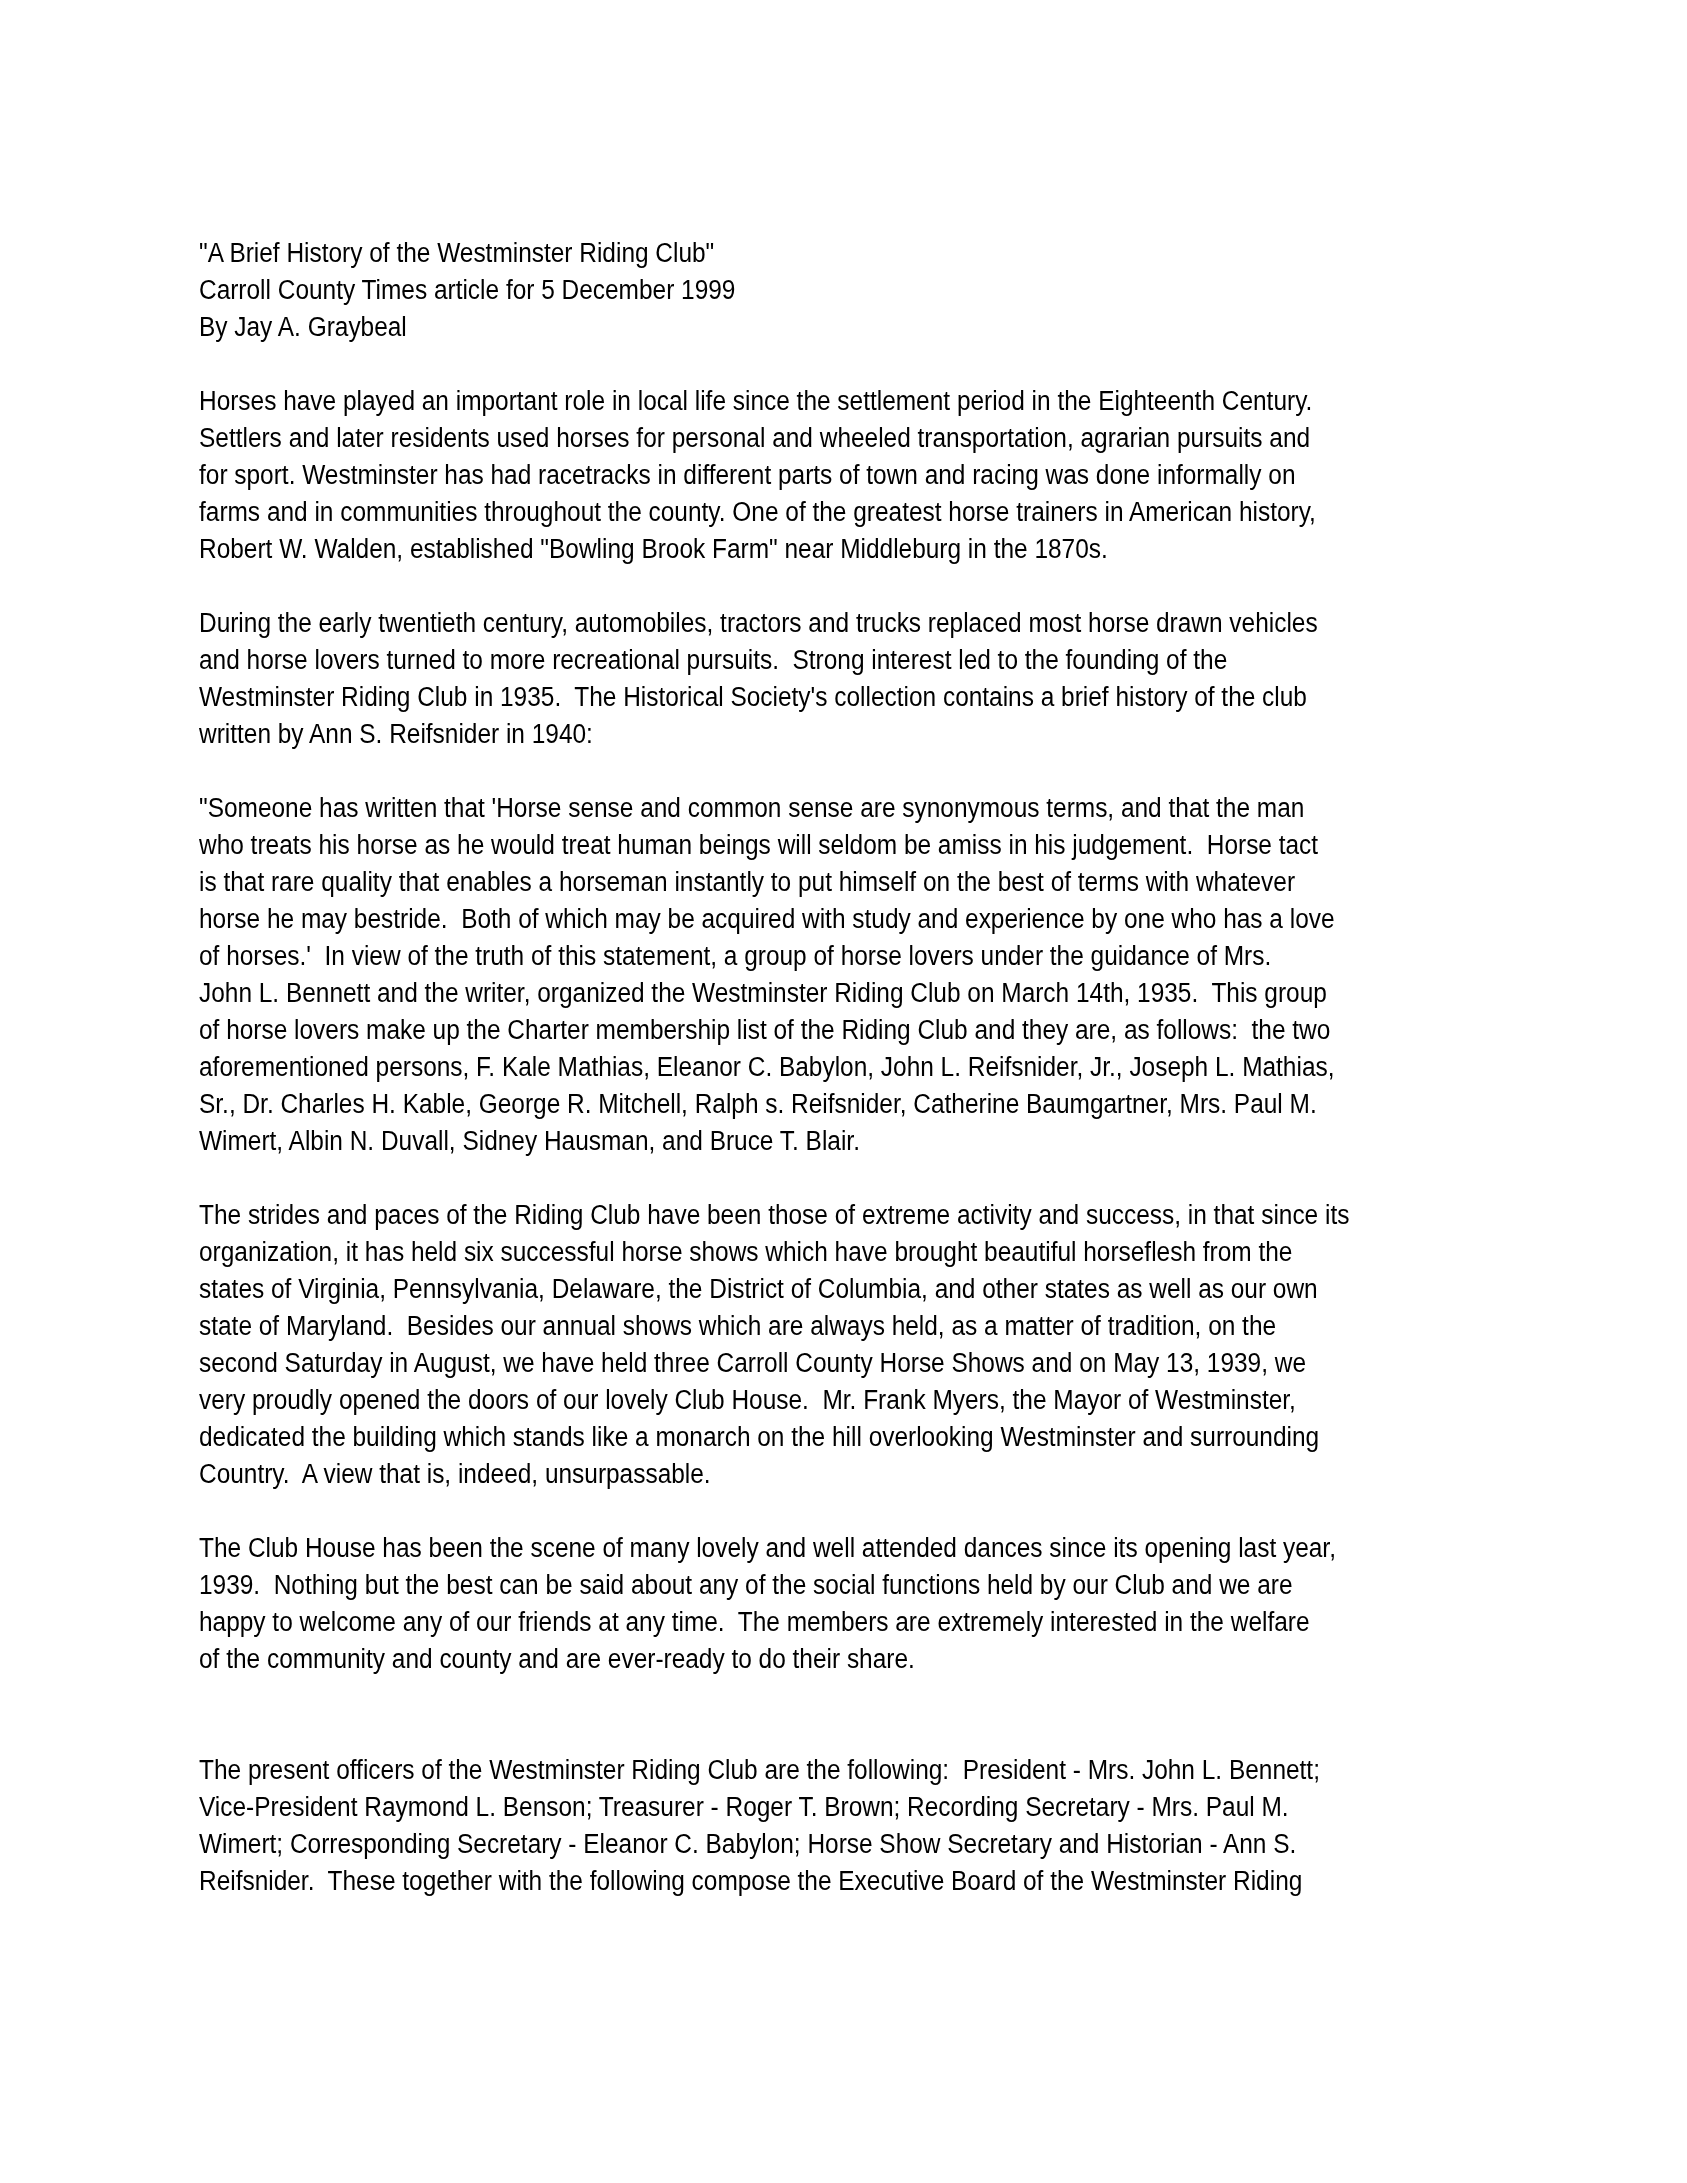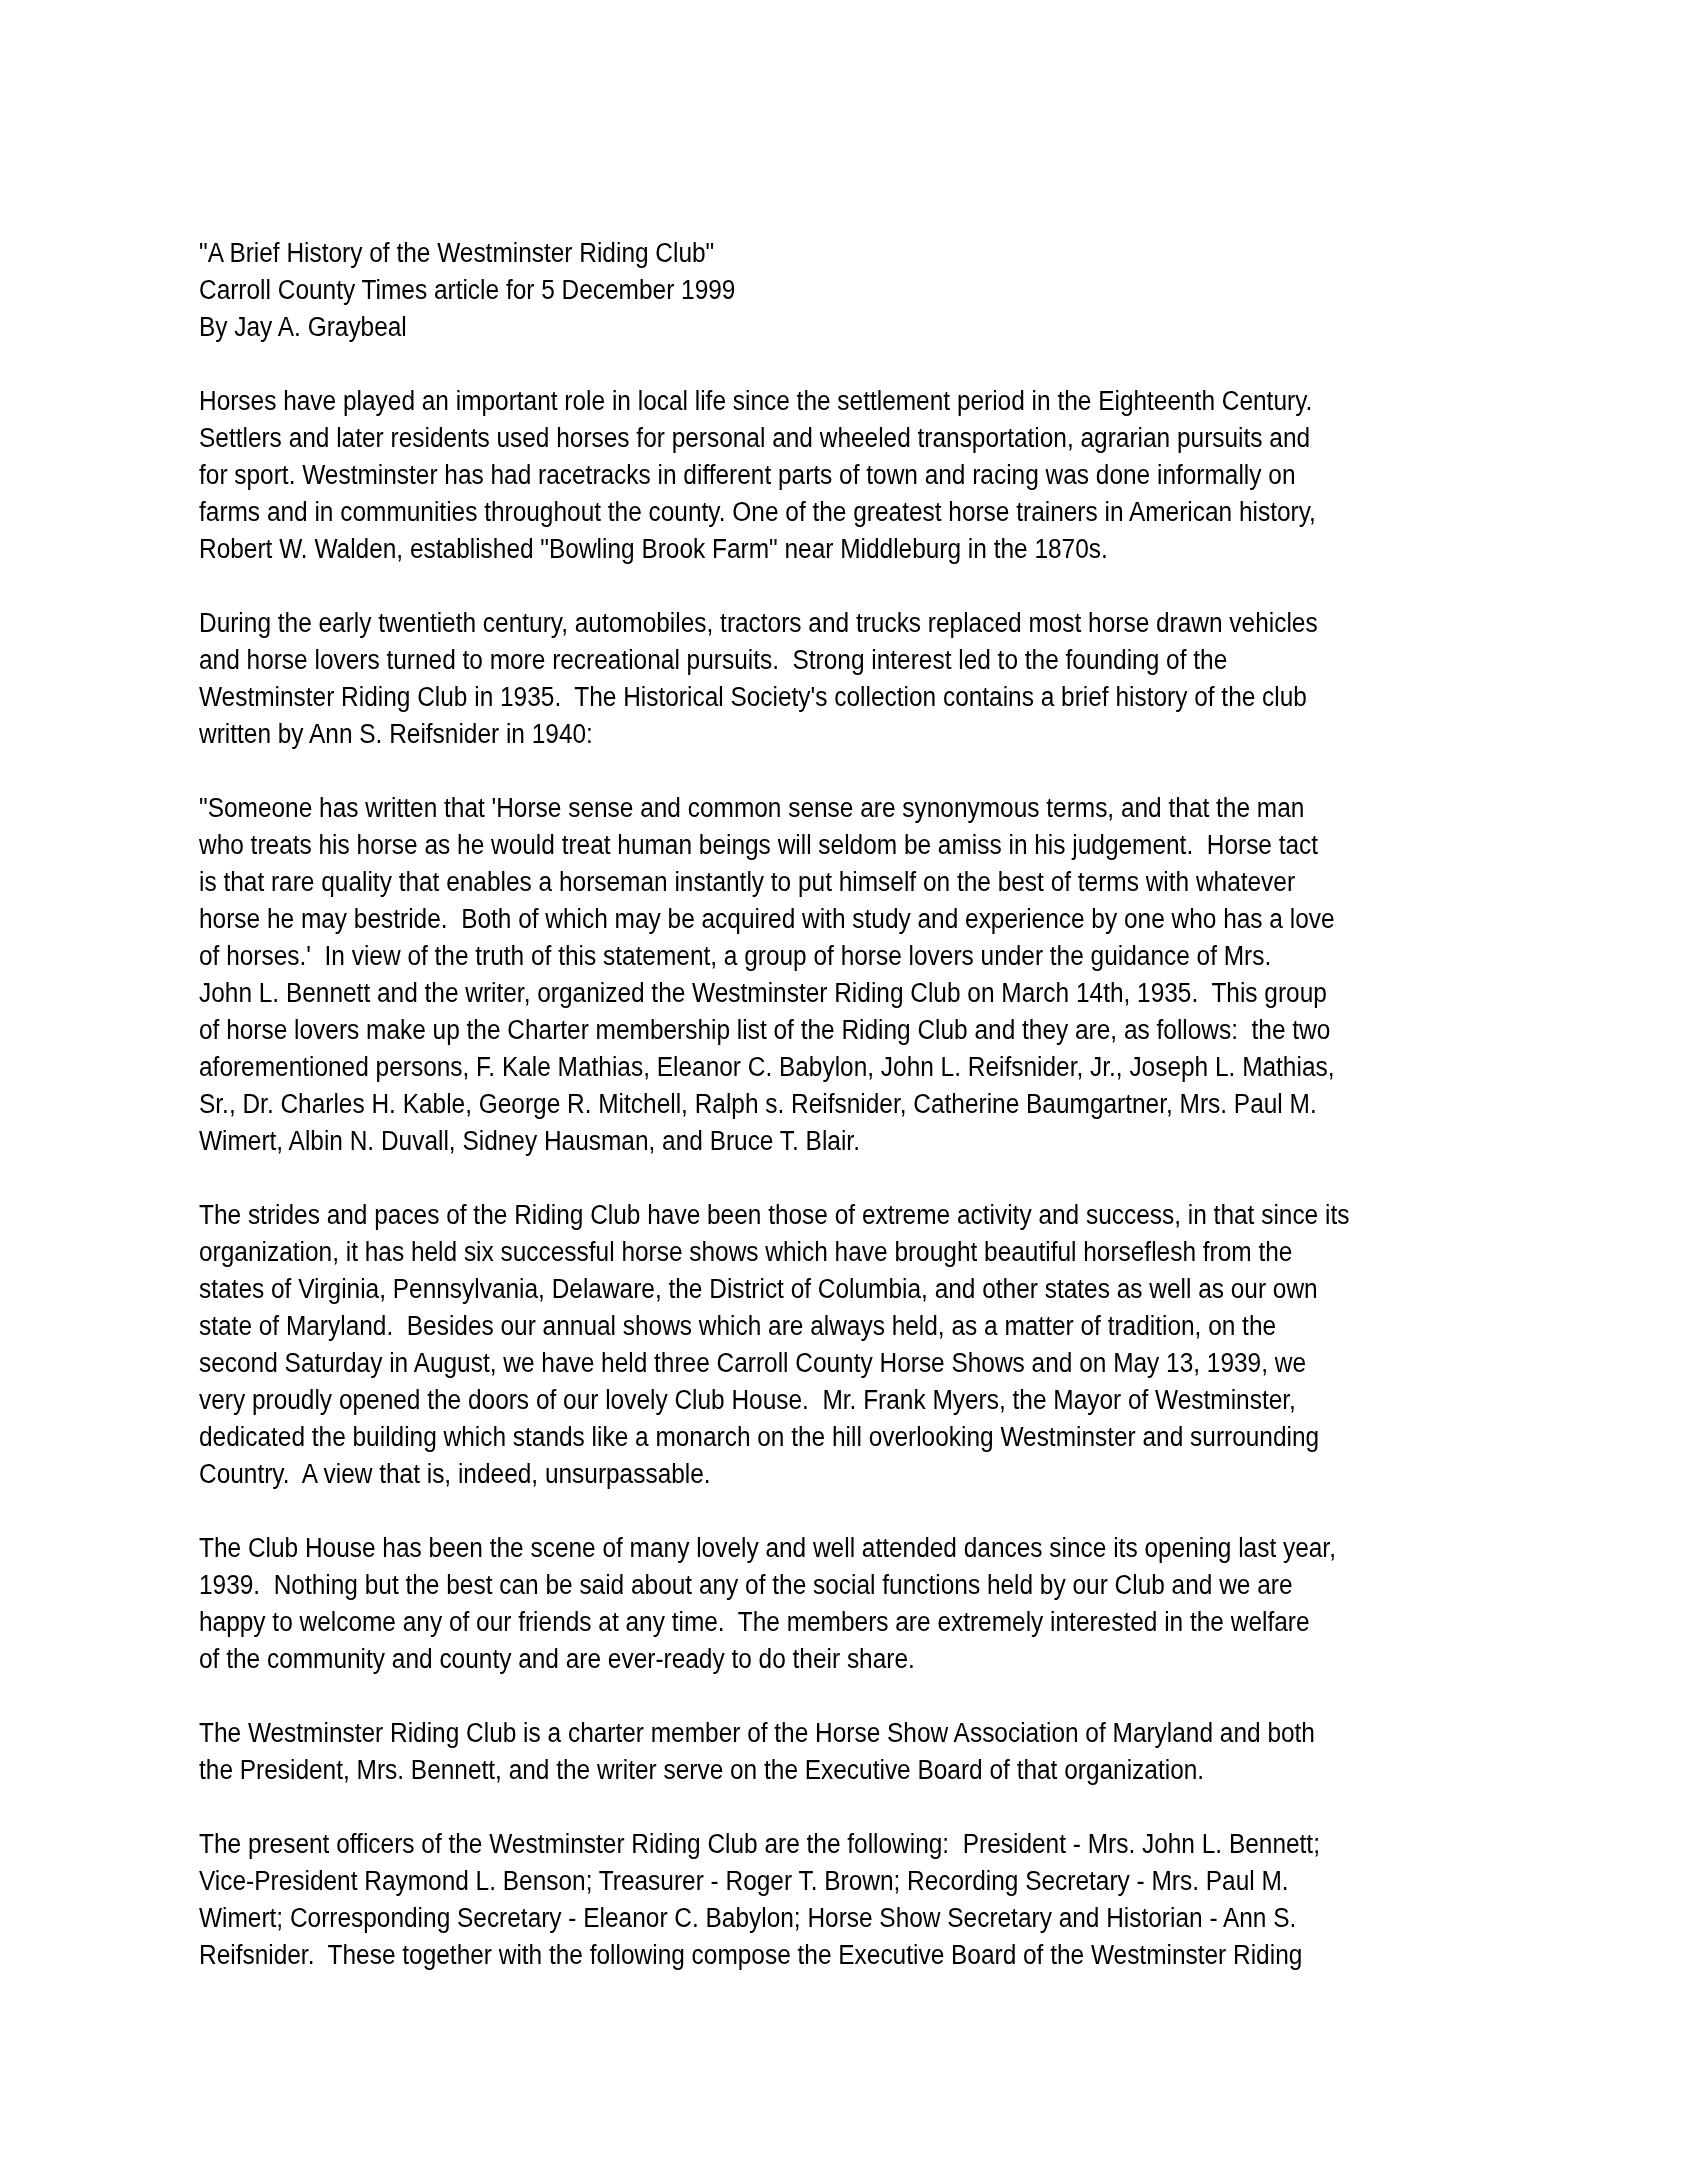--- a/index.html
+++ b/index.html
@@ -97,24 +97,20 @@
     <div class="blank"></div>
 
     <div>
       <span class="line">The Club House has been the scene of many lovely and well attended dances since its opening last year,</span>
       <span class="line">1939.  Nothing but the best can be said about any of the social functions held by our Club and we are</span>
       <span class="line">happy to welcome any of our friends at any time.  The members are extremely interested in the welfare</span>
       <span class="line">of the community and county and are ever-ready to do their share.</span>
     </div>
     <div class="blank"></div>
 
-    <div>
-      <span class="line">The Westminster Riding Club is a charter member of the Horse Show Association of Maryland and both</span>
-      <span class="line">the President, Mrs. Bennett, and the writer serve on the Executive Board of that organization.</span>
-    </div>
     <div class="blank"></div>
 
     <div>
       <span class="line">The present officers of the Westminster Riding Club are the following:  President - Mrs. John L. Bennett;</span>
       <span class="line">Vice-President Raymond L. Benson; Treasurer - Roger T. Brown; Recording Secretary - Mrs. Paul M.</span>
       <span class="line">Wimert; Corresponding Secretary - Eleanor C. Babylon; Horse Show Secretary and Historian - Ann S.</span>
       <span class="line">Reifsnider.  These together with the following compose the Executive Board of the Westminster Riding</span>
     </div>
 
   </div>

